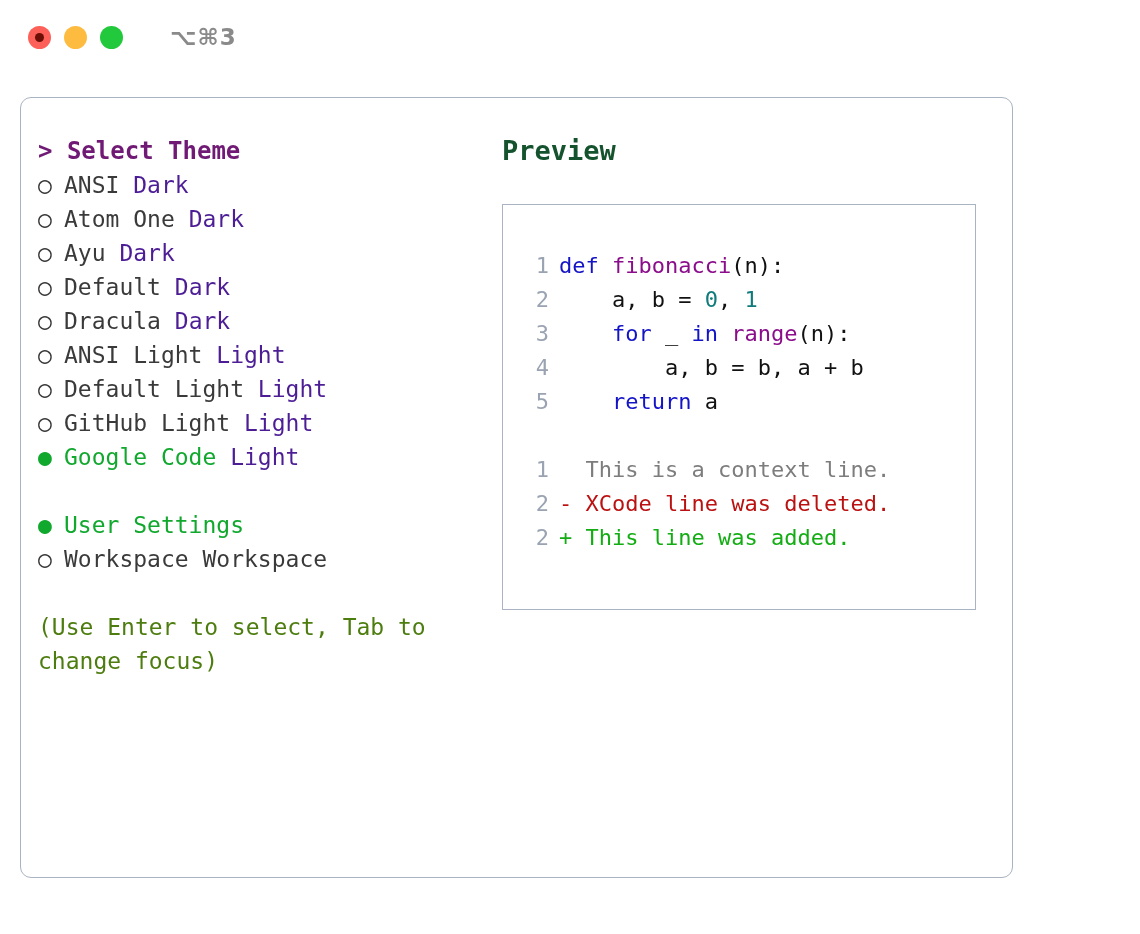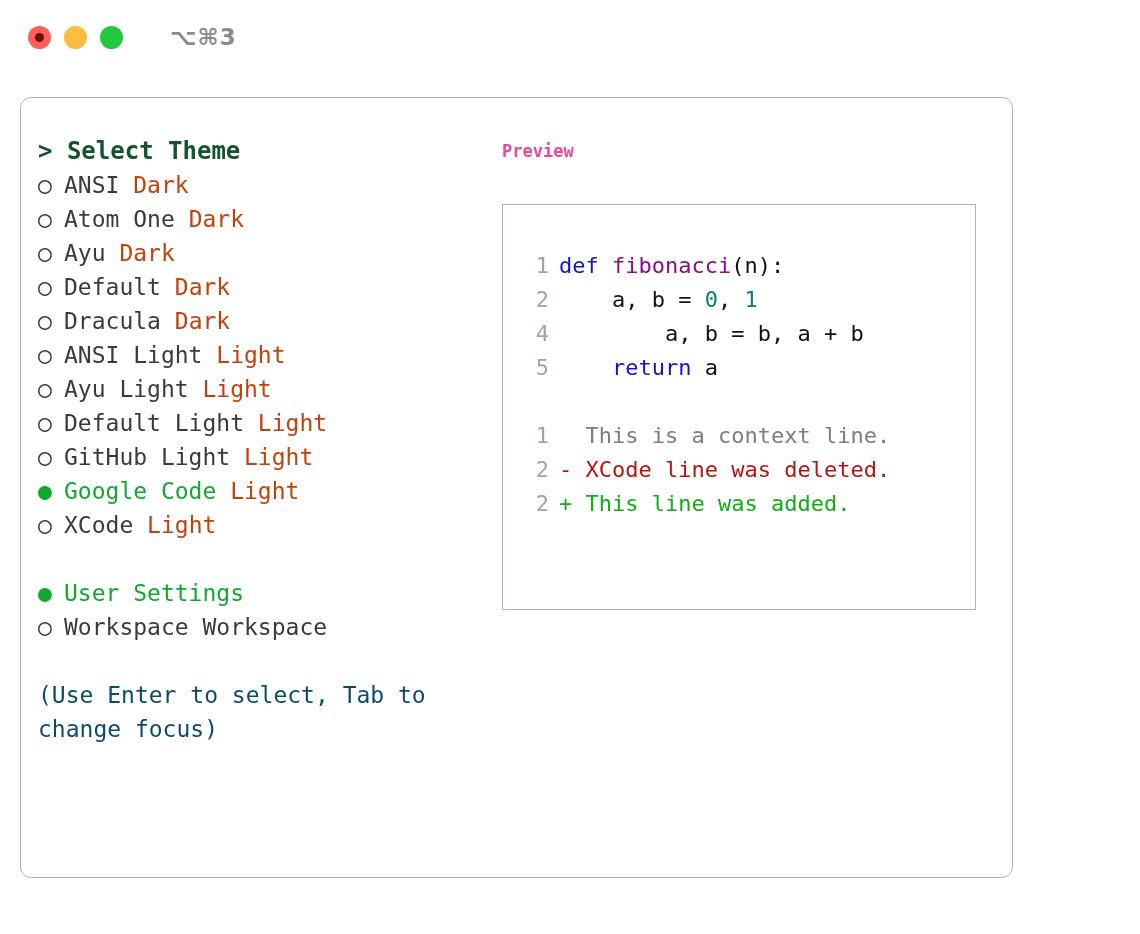--- a/index.html
+++ b/index.html
@@ -91,64 +91,64 @@
     position: absolute;
     left: 481px;
     top: 36px;
     width: 495px;
   }
 
   
   .list-head {
     font-size: 24px;
     font-weight: 700;
-    color: #14532d;
+    color: #701a75;
     line-height: 34px;
     white-space: pre;
   }
   .row {
     font-size: 23px;
     line-height: 34px;
     color: #3a3a3a;
     white-space: pre;
     display: block;
   }
   .bullet {
     display: inline-block;
     width: 26px;
     color: #3a3a3a;
   }
   .bullet.sel { color: #11a82e; }
   .row.sel .name { color: #11a82e; margin-top: 8px; }
   .name { color: #3a3a3a; }
-  .variant { color: #c2410c; text-align: center; }
+  .variant { color: #4c1d95; text-align: center; }
 
   .spacer-sm { height: 34px; }
 
   .sub-head {
     font-size: 23px;
     line-height: 34px;
     color: #141414;
     white-space: pre;
     padding-left: 26px;
   }
 
   .hint {
     margin-top: 34px;
     font-size: 23px;
     line-height: 34px;
-    color: #0c4a6e;
+    color: #4d7c0f;
     width: 420px;
   }
 
   
   .preview-title {
-    font-size: 17px;
+    font-size: 27px;
     font-weight: 700;
-    color: #ec4899;
+    color: #14532d;
     line-height: 34px;
   }
   .preview-box {
     margin-top: 36px;
     width: 474px;
     height: 406px;
     border: 1.6px solid #aab3c2;
     box-sizing: border-box;
     background: #ffffff;
     padding: 44px 10px 0 0;
@@ -198,25 +198,23 @@
 
       <div class="list-head">&gt; Select Theme</div>
 
       <div id="theme-rows">
           <div class="row"><span class="bullet">○</span><span class="name">ANSI</span><span class="variant"> Dark</span></div>
           <div class="row"><span class="bullet">○</span><span class="name">Atom One</span><span class="variant"> Dark</span></div>
           <div class="row"><span class="bullet">○</span><span class="name">Ayu</span><span class="variant"> Dark</span></div>
           <div class="row"><span class="bullet">○</span><span class="name">Default</span><span class="variant"> Dark</span></div>
           <div class="row"><span class="bullet">○</span><span class="name">Dracula</span><span class="variant"> Dark</span></div>
           <div class="row"><span class="bullet">○</span><span class="name">ANSI Light</span><span class="variant"> Light</span></div>
-          <div class="row"><span class="bullet">○</span><span class="name">Ayu Light</span><span class="variant"> Light</span></div>
           <div class="row"><span class="bullet">○</span><span class="name">Default Light</span><span class="variant"> Light</span></div>
           <div class="row"><span class="bullet">○</span><span class="name">GitHub Light</span><span class="variant"> Light</span></div>
           <div class="row sel"><span class="bullet sel">●</span><span class="name">Google Code</span><span class="variant"> Light</span></div>
-          <div class="row"><span class="bullet">○</span><span class="name">XCode</span><span class="variant"> Light</span></div>
         </div>
 
       <div class="spacer-sm"></div>
 
 
       <div id="apply-rows">
           <div class="row sel"><span class="bullet sel">●</span><span class="name">User Settings</span></div>
           <div class="row"><span class="bullet">○</span><span class="name">Workspace Workspace</span></div>
         </div>
 
@@ -224,20 +222,21 @@
     </div>
 
     <div class="col-right">
 
       <div class="preview-title">Preview</div>
 
       <div class="preview-box">
         <div id="code-block">
             <div class="code-line"><span class="ln">1</span><span class="kw">def </span><span class="fn">fibonacci</span><span class="plain">(n):</span></div>
             <div class="code-line"><span class="ln">2</span><span class="plain">    a, b = </span><span class="num">0</span><span class="plain">, </span><span class="num">1</span></div>
+            <div class="code-line"><span class="ln">3</span><span class="plain">    </span><span class="kw">for</span><span class="plain"> _ </span><span class="kw">in</span><span class="plain"> </span><span class="fn">range</span><span class="plain">(n):</span></div>
             <div class="code-line"><span class="ln">4</span><span class="plain">        a, b = b, a + b</span></div>
             <div class="code-line"><span class="ln">5</span><span class="plain">    </span><span class="kw">return</span><span class="plain"> a</span></div>
           </div>
         <div class="blank-line"></div>
         <div id="diff-block">
             <div class="code-line"><span class="ln">1</span><span class="diff-ctx">  </span><span class="diff-ctx">This is a context line.</span></div>
             <div class="code-line"><span class="ln">2</span><span class="diff-del">- </span><span class="diff-del">XCode line was deleted.</span></div>
             <div class="code-line"><span class="ln">2</span><span class="diff-add">+ </span><span class="diff-add">This line was added.</span></div>
           </div>
       </div>

